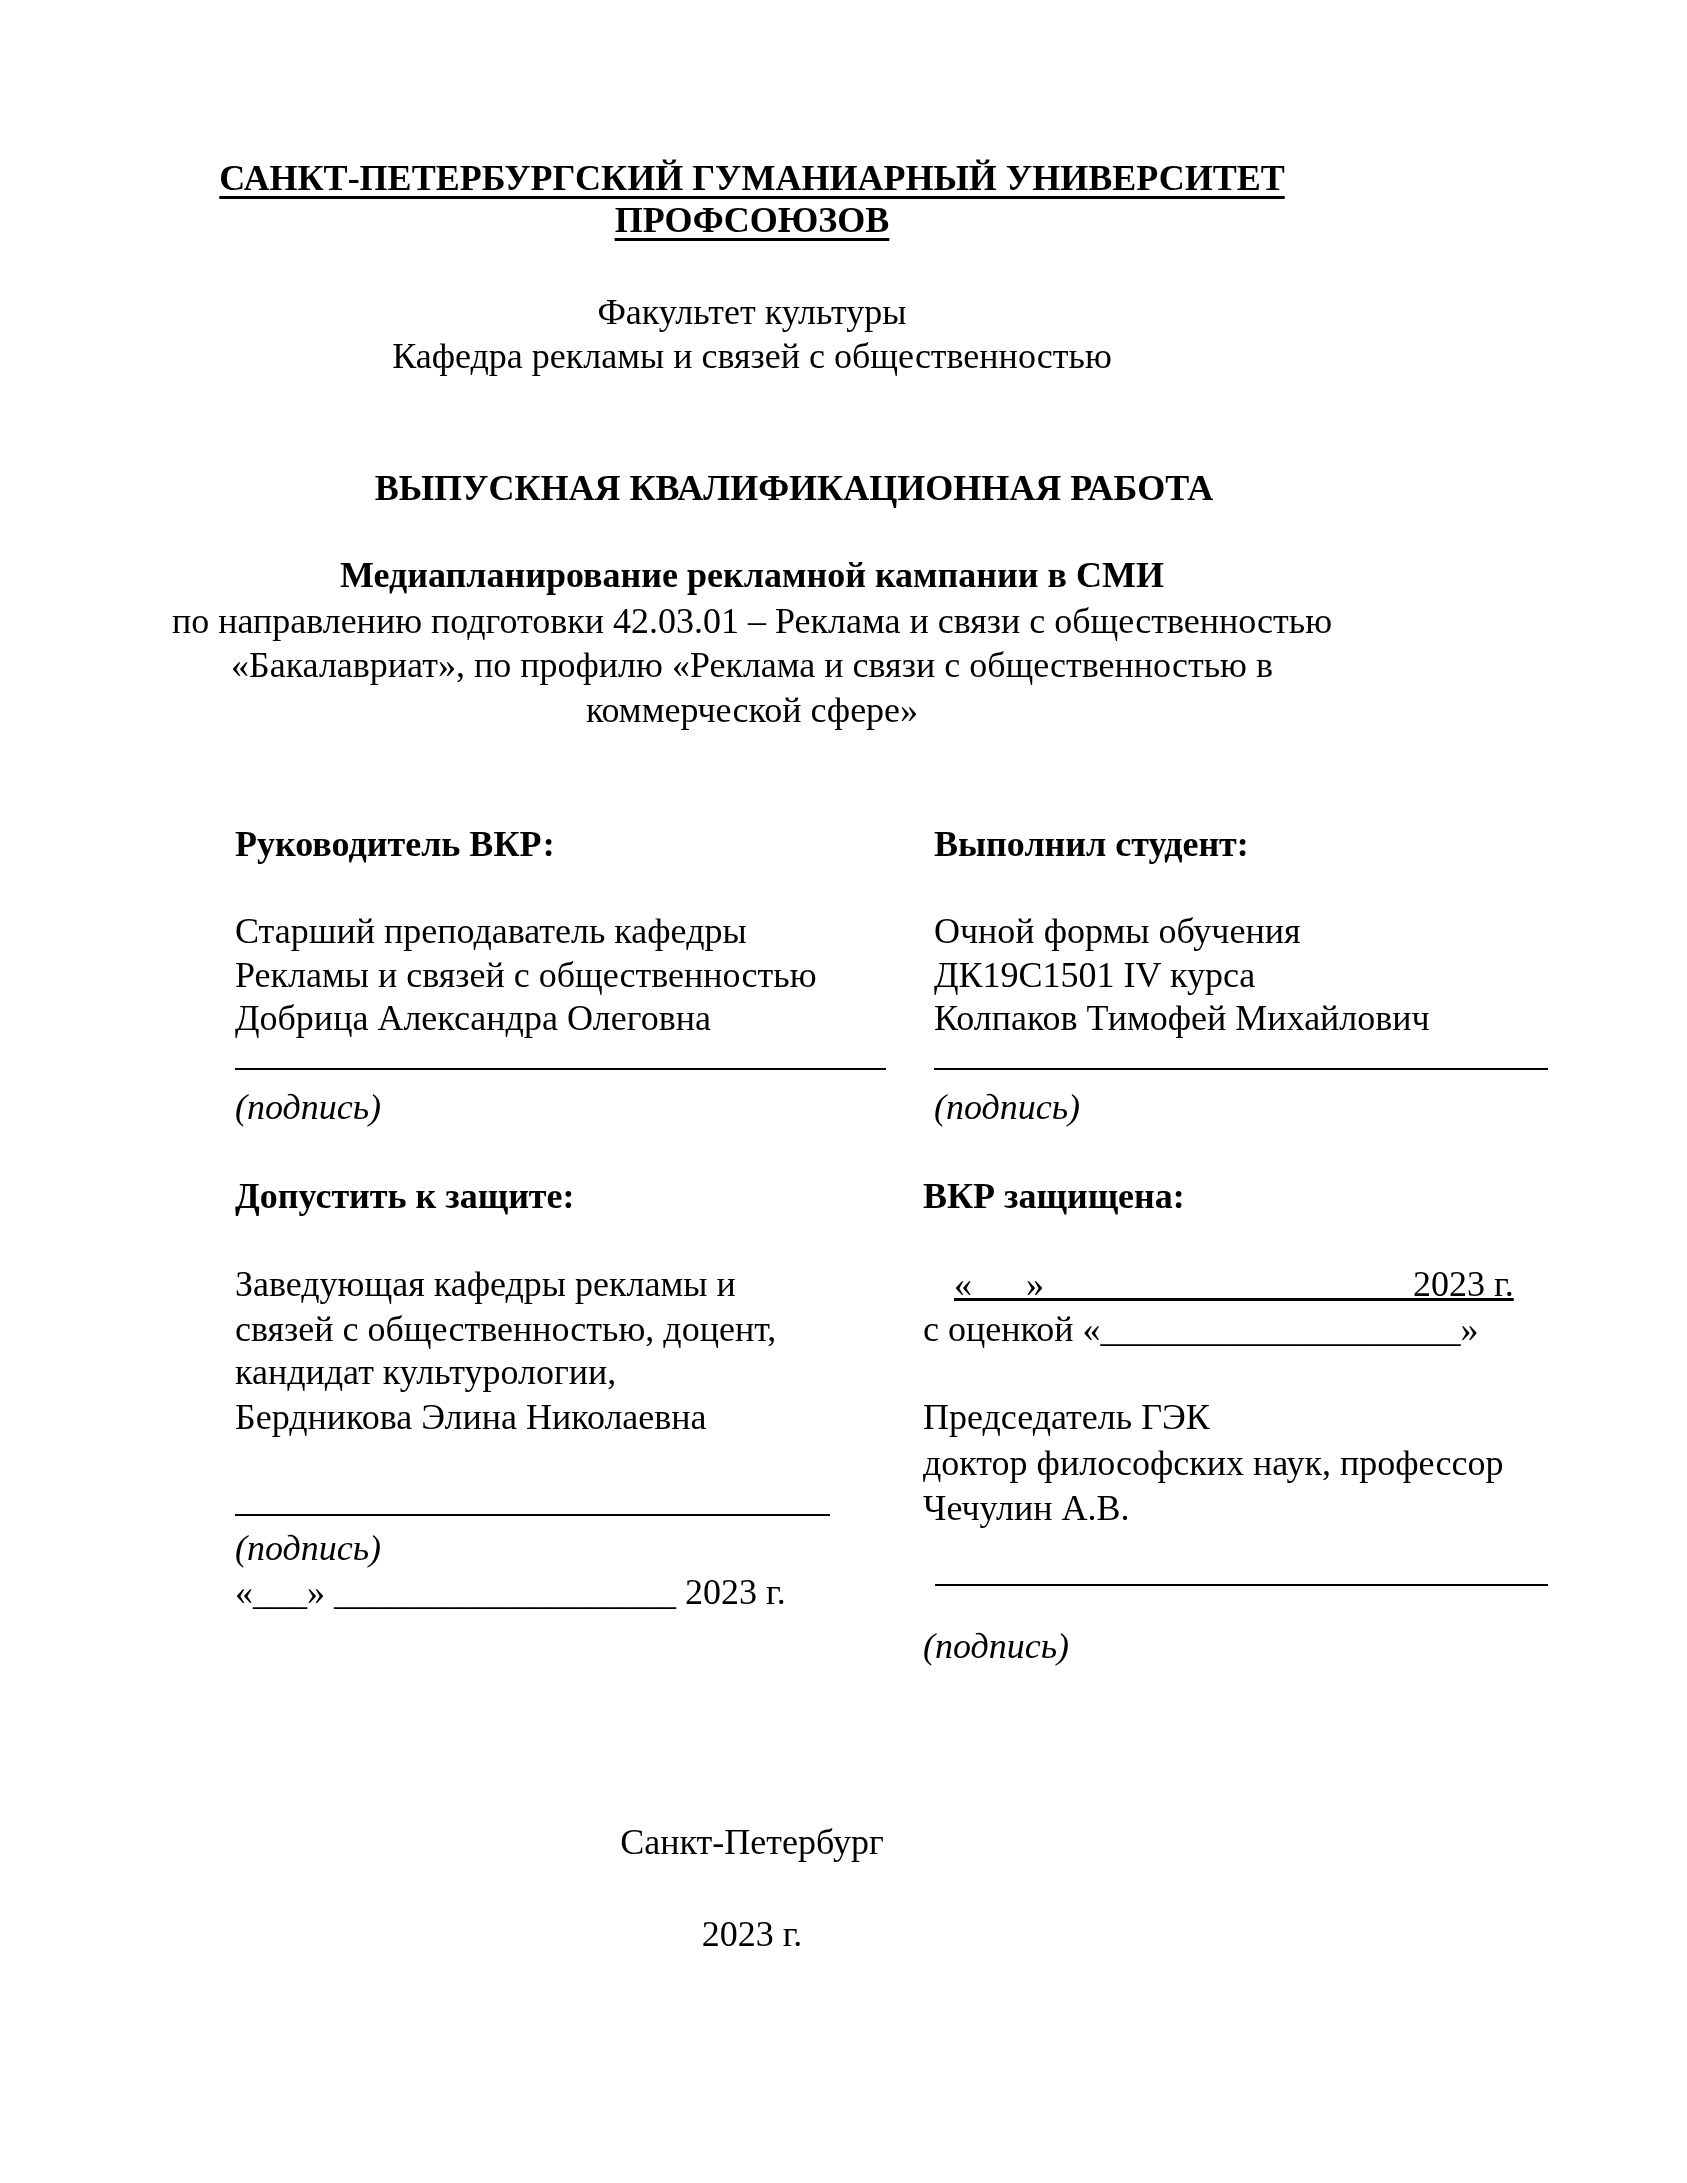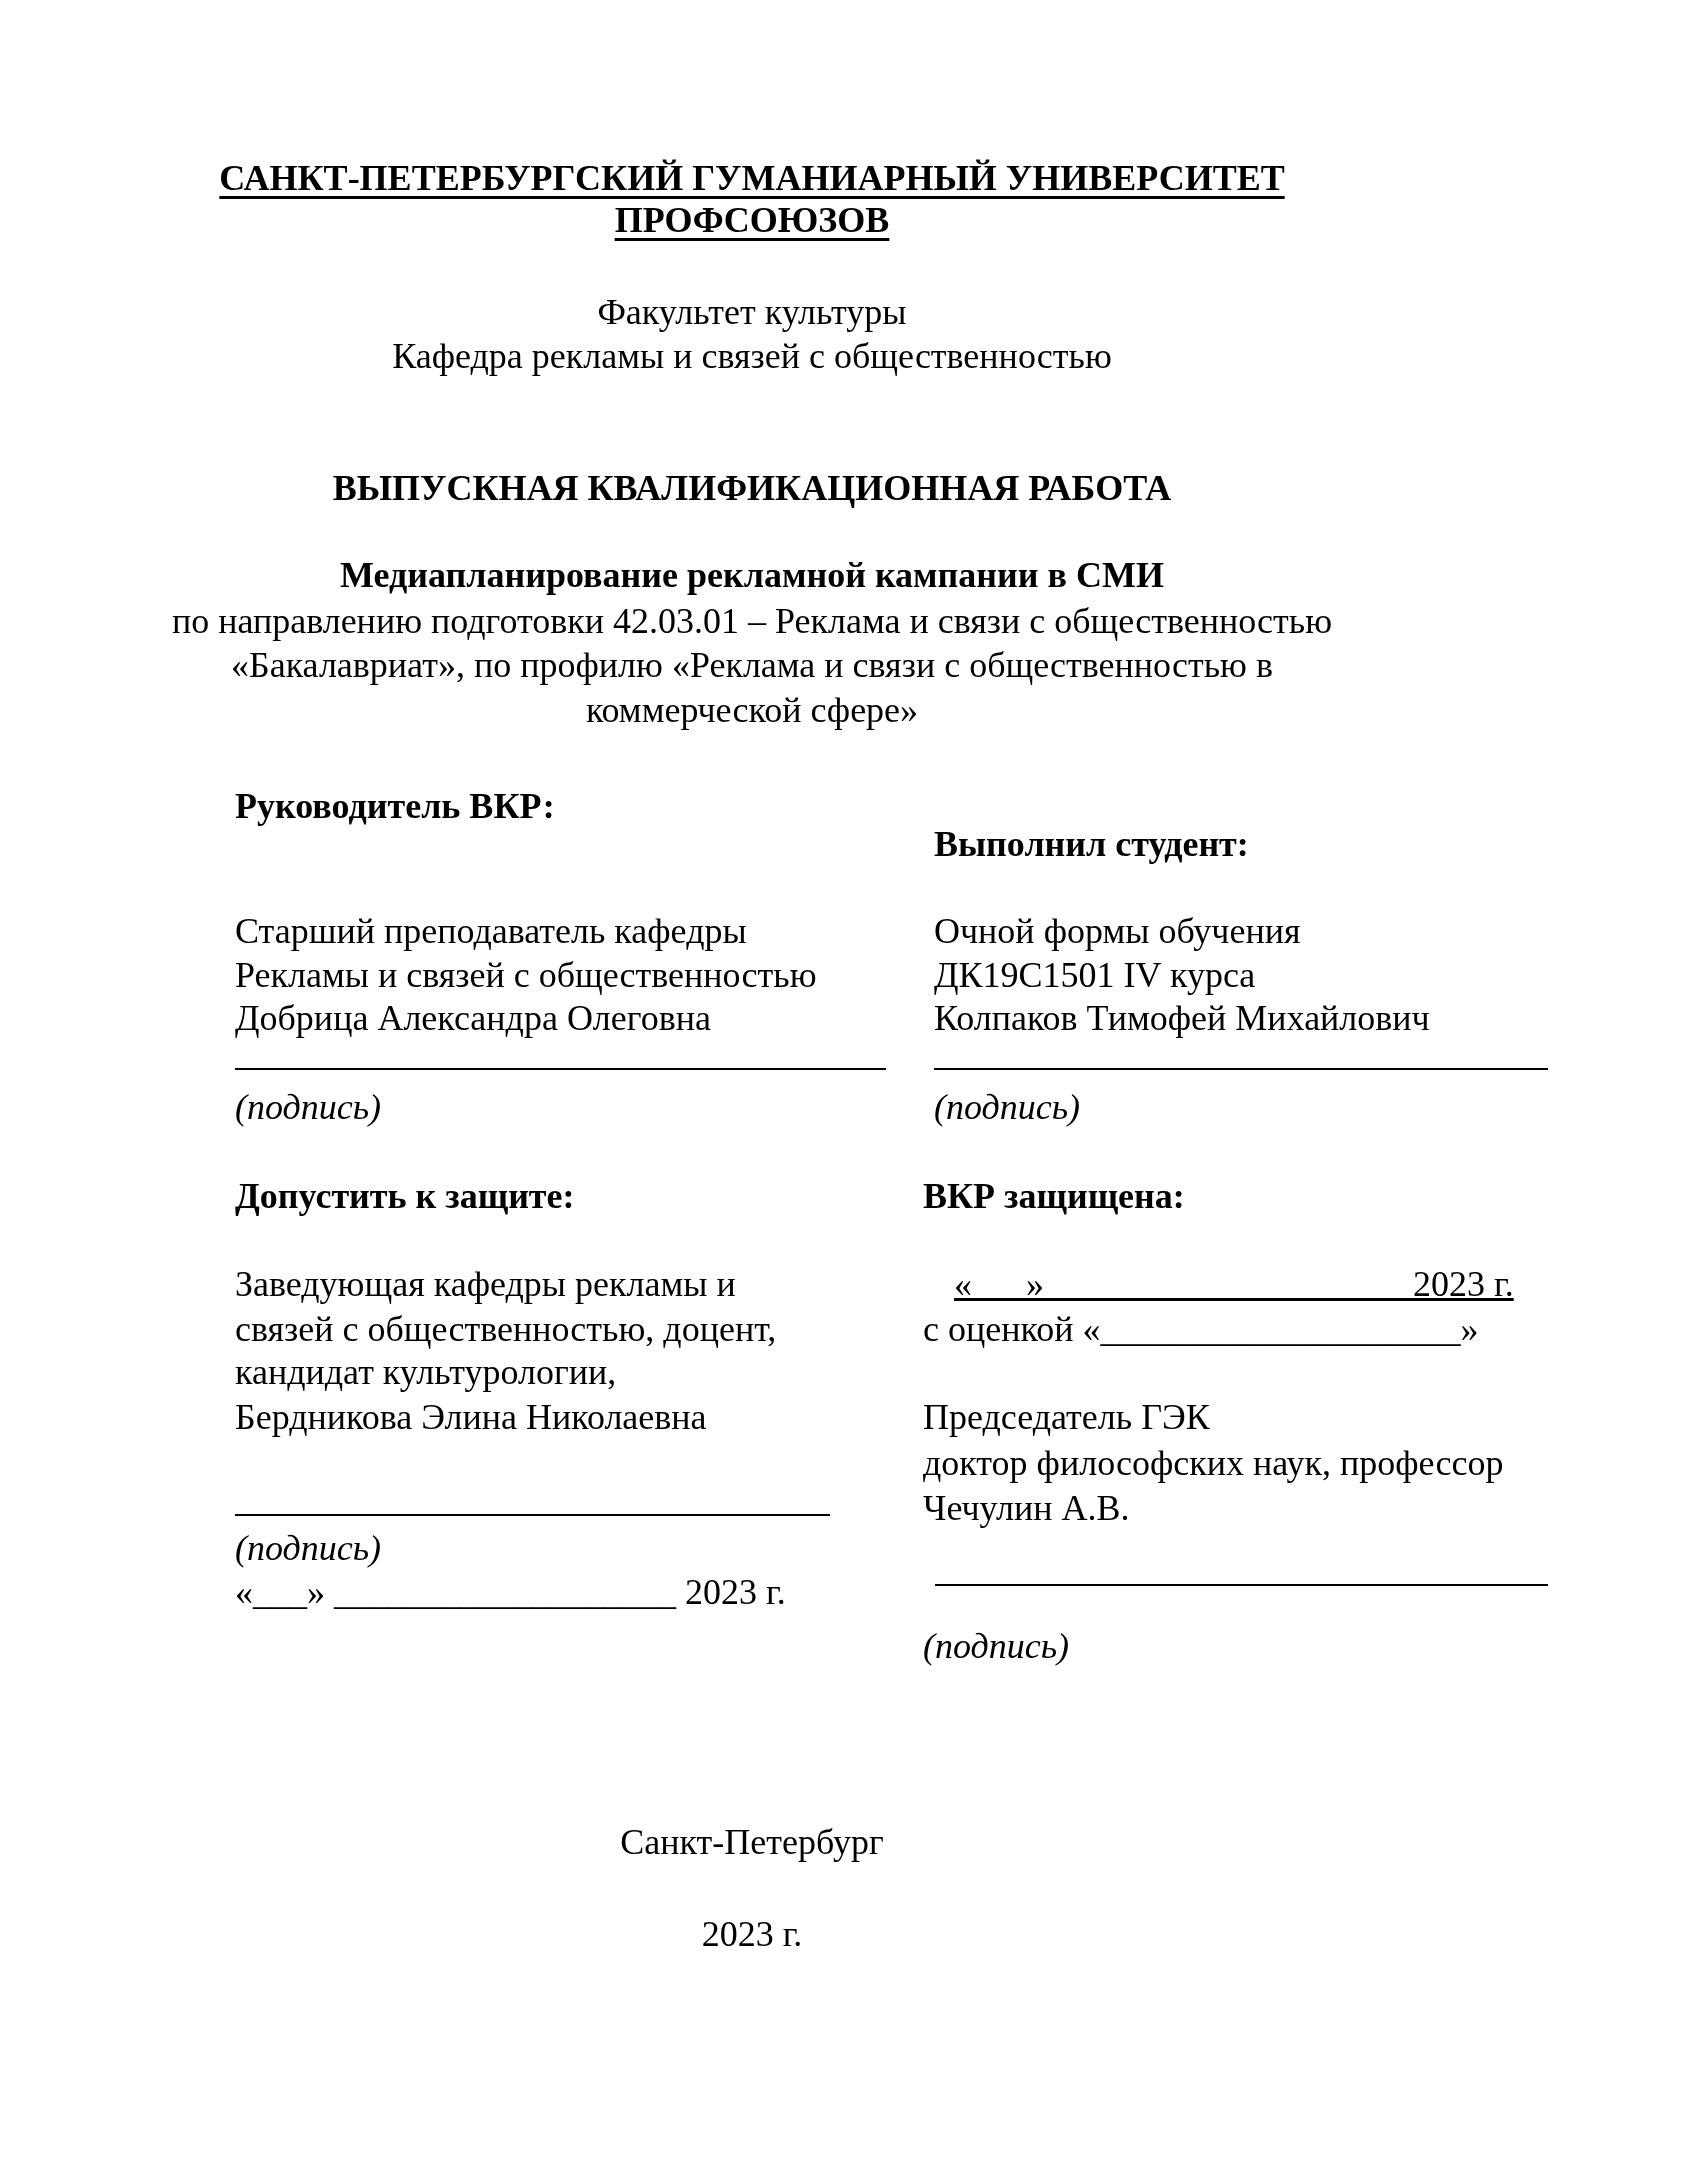--- a/index.html
+++ b/index.html
@@ -15,28 +15,28 @@
   .rule { position: absolute; height: 0; border-top: 2.4px solid #000; }
 </style>
 </head>
 <body>
 
 <div class="ln c b u" style="top:156px;">САНКТ-ПЕТЕРБУРГСКИЙ ГУМАНИАРНЫЙ УНИВЕРСИТЕТ</div>
 <div class="ln c b u" style="top:198px;">ПРОФСОЮЗОВ</div>
 <div class="ln c" style="top:290px;">Факультет культуры</div>
 <div class="ln c" style="top:334px;">Кафедра рекламы и связей с общественностью</div>
 
-<div class="ln c b" style="top:466px;">ВЫПУСКНАЯ КВАЛИФИКАЦИОННАЯ РАБОТА</div>
+<div class="ln c b" style="top:466px;padding-left:42px;">ВЫПУСКНАЯ КВАЛИФИКАЦИОННАЯ РАБОТА</div>
 <div class="ln c b" style="top:553px;">Медиапланирование рекламной кампании в СМИ</div>
 <div class="ln c" style="top:599px;">по направлению подготовки 42.03.01 – Реклама и связи с общественностью</div>
 <div class="ln c" style="top:643px;">«Бакалавриат», по профилю «Реклама и связи с общественностью в</div>
 <div class="ln c" style="top:688px;">коммерческой сфере»</div>
 
 <div>
-  <div class="ln b" style="left:235px; top:784px;">Руководитель ВКР:</div>
+  <div class="ln b" style="left:235px; top:822px;">Руководитель ВКР:</div>
   <div class="ln" style="left:235px; top:909px;">Старший преподаватель кафедры</div>
   <div class="ln" style="left:235px; top:953px;">Рекламы и связей с общественностью</div>
   <div class="ln" style="left:235px; top:996px;">Добрица Александра Олеговна</div>
   <div class="rule" style="left:235px; top:1068px; width:651px;"></div>
   <div class="ln i" style="left:235px; top:1085px;">(подпись)</div>
 </div>
 
 <div>
   <div class="ln b" style="left:934px; top:822px;">Выполнил студент:</div>
   <div class="ln" style="left:934px; top:909px;">Очной формы обучения</div>

